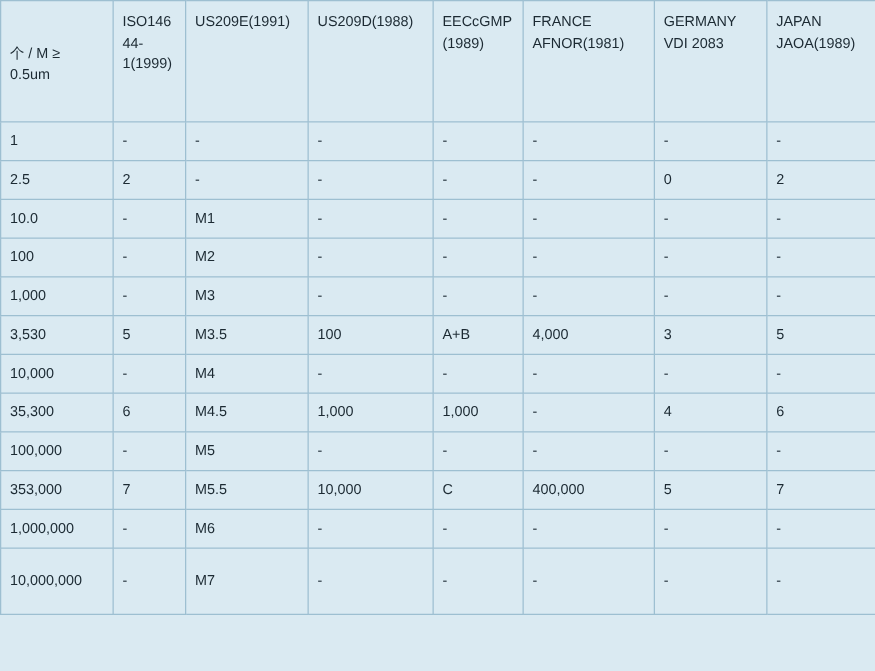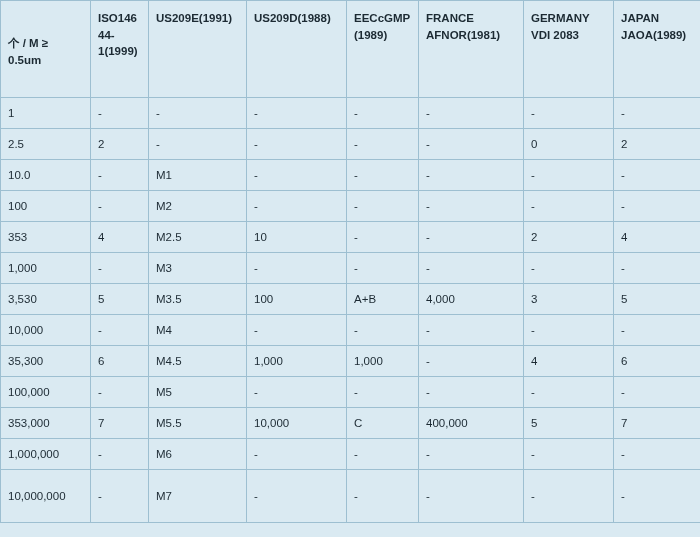--- a/index.html
+++ b/index.html
@@ -44,21 +44,20 @@
     vertical-align: middle;
     padding: 6px 7px;
     line-height: 1.45;
     word-wrap: break-word;
     overflow-wrap: anywhere;
   }
   table.cleanroom thead th {
     height: 78px;
     vertical-align: top;
     padding-top: 9px;
-    font-weight: bold;
   }
   table.cleanroom thead th.headfirst {
     vertical-align: middle;
     padding-top: 12px;
   }
   table.cleanroom tbody td {
     height: 18px;
   }
   table.cleanroom tbody tr.tall td {
     height: 40px;
@@ -126,30 +125,20 @@
         <td>100</td>
         <td>-</td>
         <td>M2</td>
         <td>-</td>
         <td>-</td>
         <td>-</td>
         <td>-</td>
         <td>-</td>
       </tr>
       <tr>
-        <td>353</td>
-        <td>4</td>
-        <td>M2.5</td>
-        <td>10</td>
-        <td>-</td>
-        <td>-</td>
-        <td>2</td>
-        <td>4</td>
-      </tr>
-      <tr>
         <td>1,000</td>
         <td>-</td>
         <td>M3</td>
         <td>-</td>
         <td>-</td>
         <td>-</td>
         <td>-</td>
         <td>-</td>
       </tr>
       <tr>

